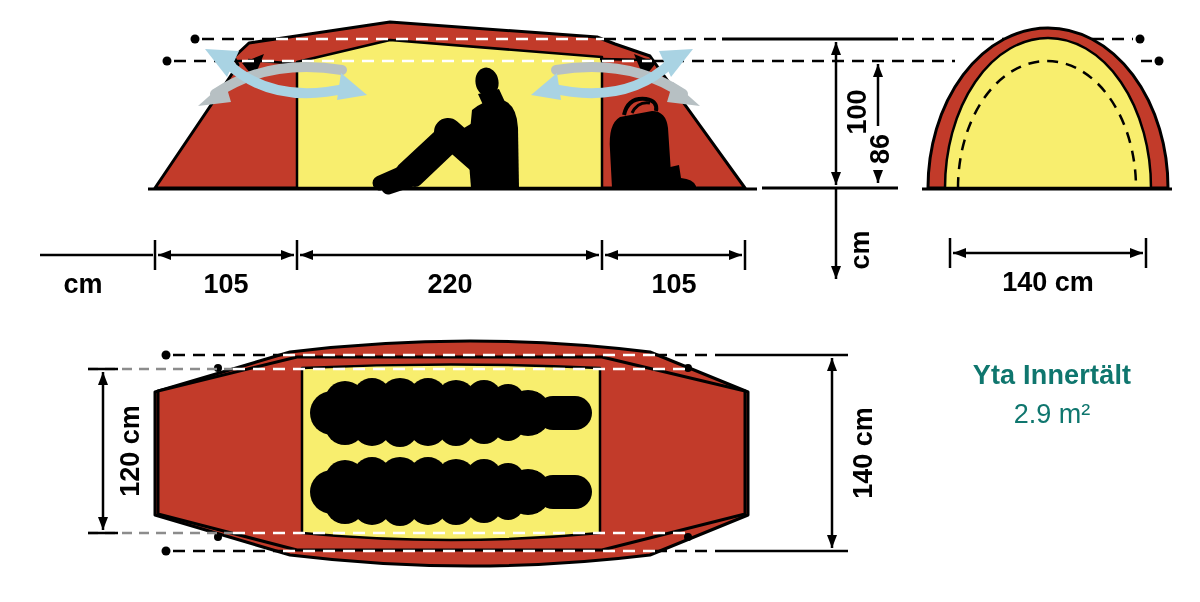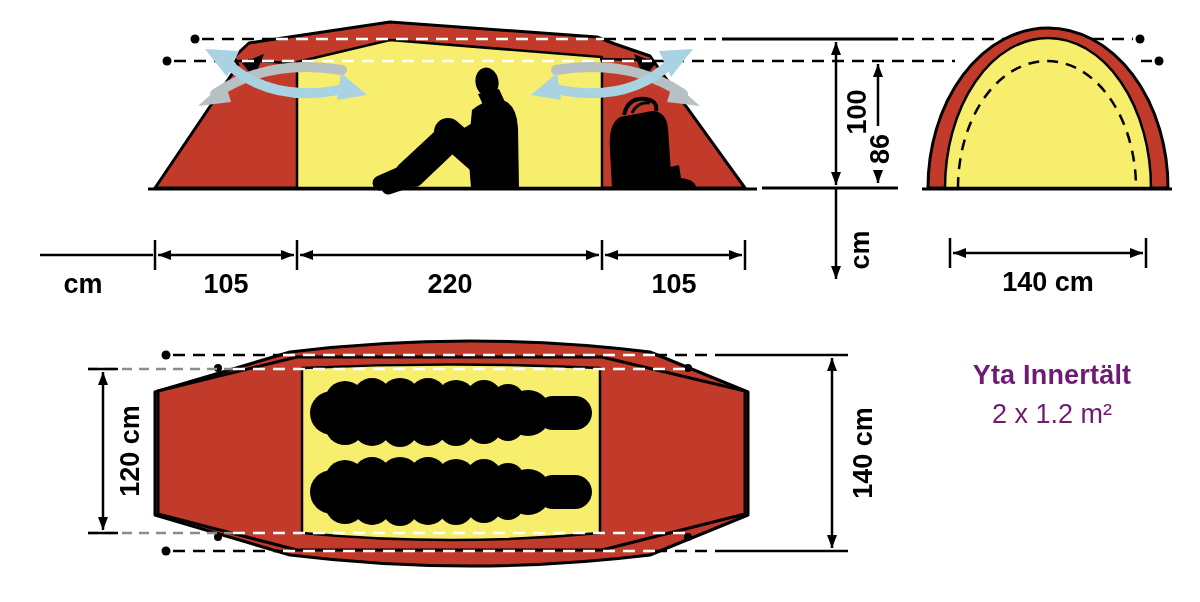--- a/index.html
+++ b/index.html
@@ -15,21 +15,21 @@
   .dash-white{stroke:#fff;stroke-width:2.5;stroke-dasharray:12 8;fill:none;}
   .dash-gray{stroke:var(--dash_gray);stroke-width:2.5;stroke-dasharray:10 7;fill:none;}
   .solid-line{stroke:#000;stroke-width:3;fill:none;}
   .dim-line{stroke:#000;stroke-width:2.5;fill:none;}
   .tick{stroke:#000;stroke-width:2.5;}
   .end-dot{fill:#000;}
   .vent-blue{stroke:var(--vent_blue);stroke-width:10;fill:none;stroke-linecap:round;}
   .vent-gray{stroke:var(--vent_gray);stroke-width:10;fill:none;stroke-linecap:round;}
   .vent-blue-head{fill:var(--vent_blue);}
   .vent-gray-head{fill:var(--vent_gray);}
-  .area-block{position:absolute;left:938px;top:360px;width:228px;text-align:center;color:#701a75;}
+  .area-block{position:absolute;left:938px;top:360px;width:228px;text-align:center;color:#0f766e;}
   .area-label{font-size:27px;font-weight:800;letter-spacing:.2px;}
   .area-value{font-size:27px;font-weight:500;margin-top:8px;}
   .area-label.second{margin-top:34px;}
 </style>
 </head>
 <body>
 
 <div class="stage">
 <svg width="1200" height="602" viewBox="0 0 1200 602">
   <defs>
@@ -204,15 +204,15 @@
     </g>
     <g>
       <line class="dim-line" x1="832" y1="358" x2="832" y2="548" marker-start="url(#ah)" marker-end="url(#ah)"></line>
       <text class="dim-text" x="872" y="453" text-anchor="middle" transform="rotate(-90 872 453)">140 cm</text>
     </g>
   </g>
 </svg>
 
 <div class="area-block">
   <div class="area-label">Yta Innertält</div>
-  <div class="area-value">2 x 1.2 m²</div>
+  <div class="area-value">2.9 m²</div>
 </div>
 </div>
 
 </body></html>

